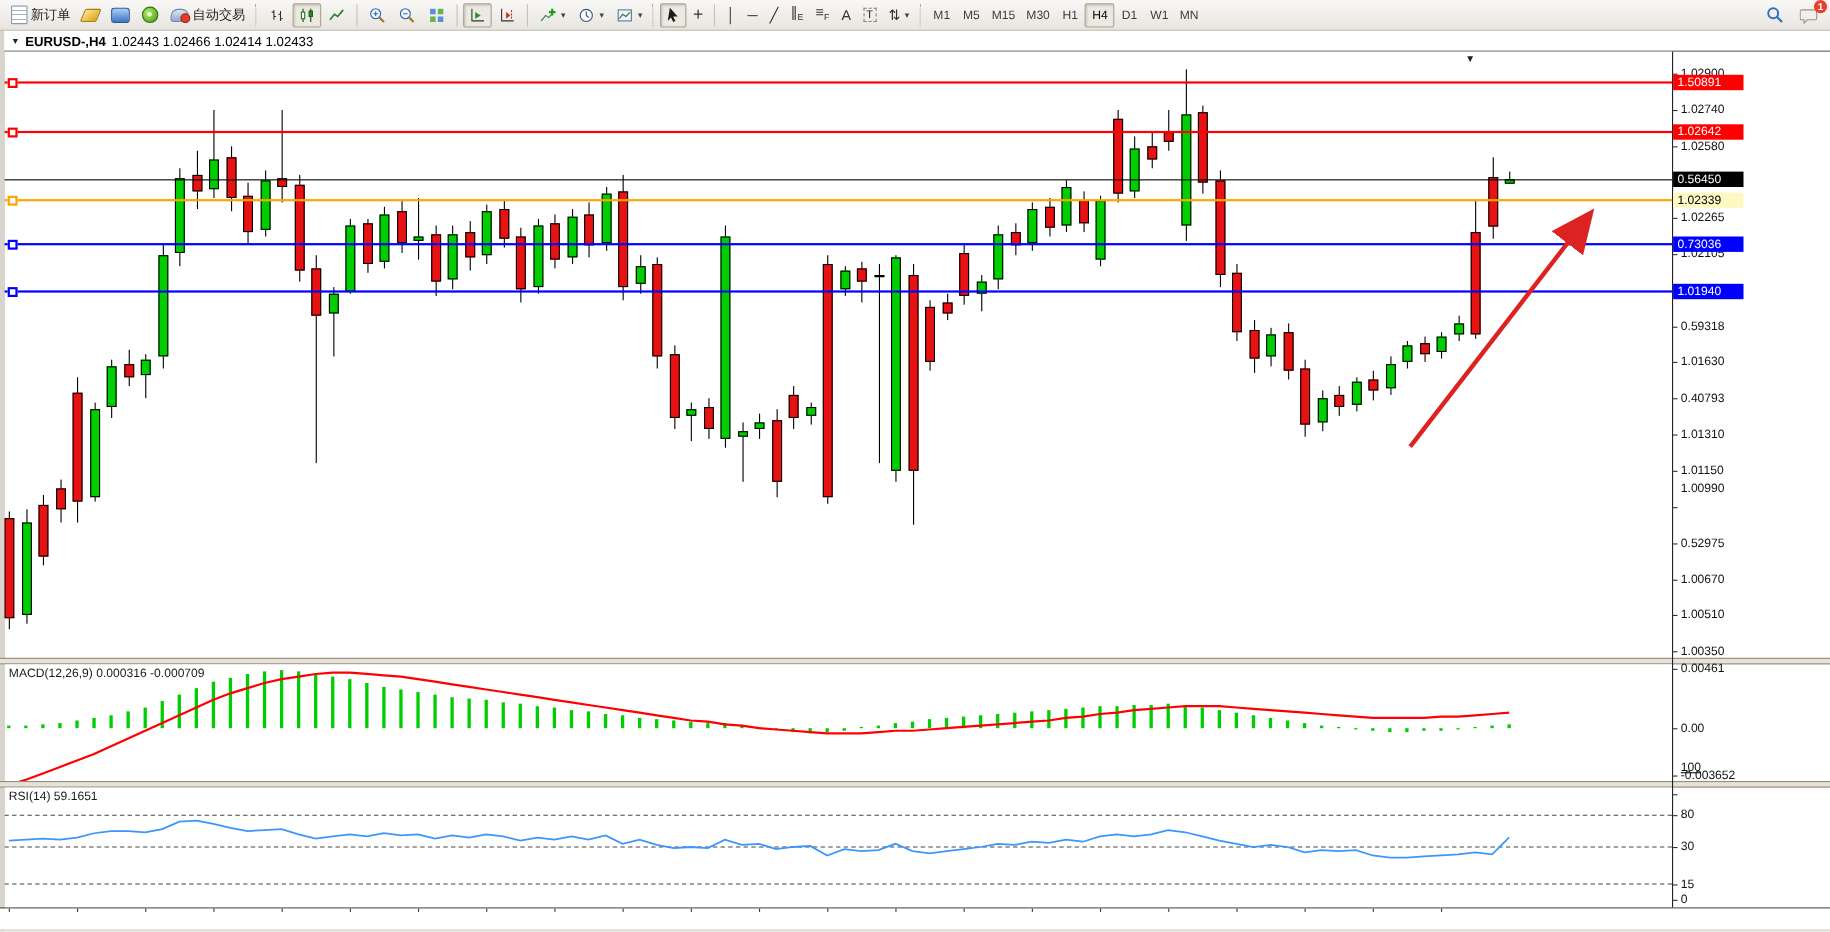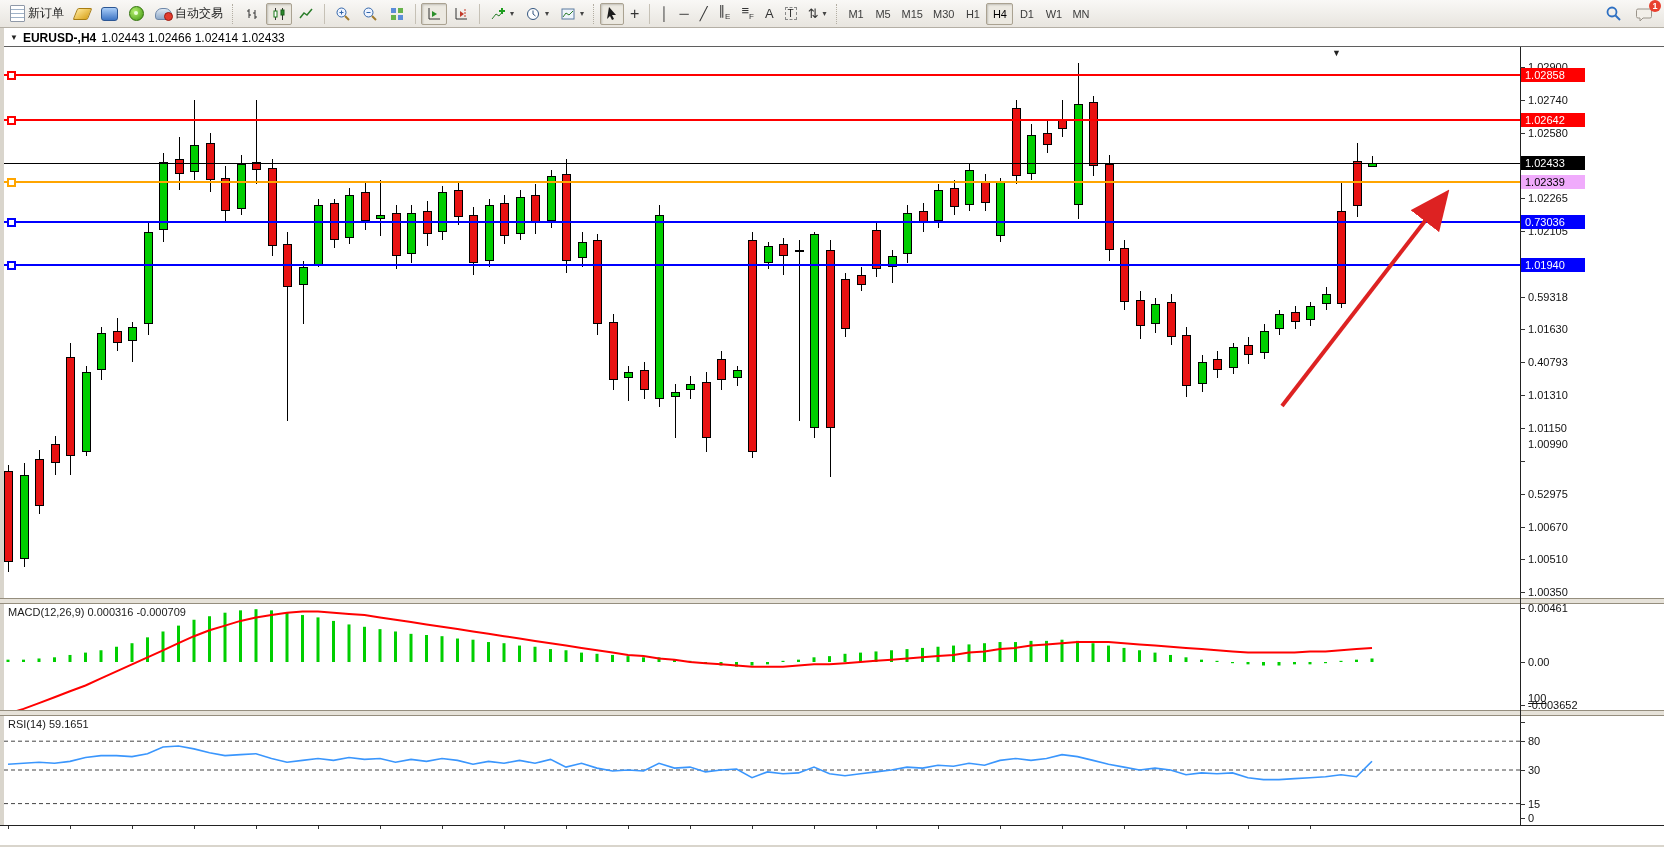--- a/index.html
+++ b/index.html
@@ -571,24 +571,24 @@
       <div class="tickmark" style="top: 460.526px;"></div>
       <div class="ytick-label" style="top: 438px;">1.00990</div>
       <div class="tickmark" style="top: 493.515px;"></div>
       <div class="ytick-label" style="top: 487.515px;">0.52975</div>
       <div class="tickmark" style="top: 526.505px;"></div>
       <div class="ytick-label" style="top: 520.505px;">1.00670</div>
       <div class="tickmark" style="top: 559.495px;"></div>
       <div class="ytick-label" style="top: 553.495px;">1.00510</div>
       <div class="tickmark" style="top: 592.485px;"></div>
       <div class="ytick-label" style="top: 586.485px;">1.00350</div>
-      <div class="badge-price" style="top: 68.3711px; background: rgb(255, 0, 0); color: rgb(255, 255, 255);">1.02858</div>
+      <div class="badge-price" style="top: 68.3711px; background: rgb(255, 0, 0); color: rgb(255, 255, 255);">1.50891</div>
       <div class="badge-price" style="top: 112.907px; background: rgb(255, 0, 0); color: rgb(255, 255, 255);">1.02642</div>
-      <div class="badge-price" style="top: 156px; background: rgb(0, 0, 0); color: rgb(255, 255, 255);">1.02433</div>
-      <div class="badge-price" style="top: 175.381px; background: #f0abfc; color: rgb(0, 0, 0);">1.02339</div>
+      <div class="badge-price" style="top: 156px; background: rgb(0, 0, 0); color: rgb(255, 255, 255);">0.56450</div>
+      <div class="badge-price" style="top: 175.381px; background: #fef9c3; color: rgb(0, 0, 0);">1.02339</div>
       <div class="badge-price" style="top: 214.969px; background: rgb(0, 0, 255); color: rgb(255, 255, 255);">0.73036</div>
       <div class="badge-price" style="top: 257.649px; background: rgb(0, 0, 255); color: rgb(255, 255, 255);">1.01940</div>
       <div class="tickmark" style="top: 607.892px;"></div>
       <div class="ytick-label" style="top: 601.892px;">0.00461</div>
       <div class="tickmark" style="top: 662px;"></div>
       <div class="ytick-label" style="top: 656px;">0.00</div>
       <div class="tickmark" style="top: 704.864px;"></div>
       <div class="ytick-label" style="top: 698.864px;">-0.003652</div>
       <div class="tickmark" style="top: 722px;"></div>
       <div class="ytick-label" style="top: 692px; text-decoration: underline;">100</div>

